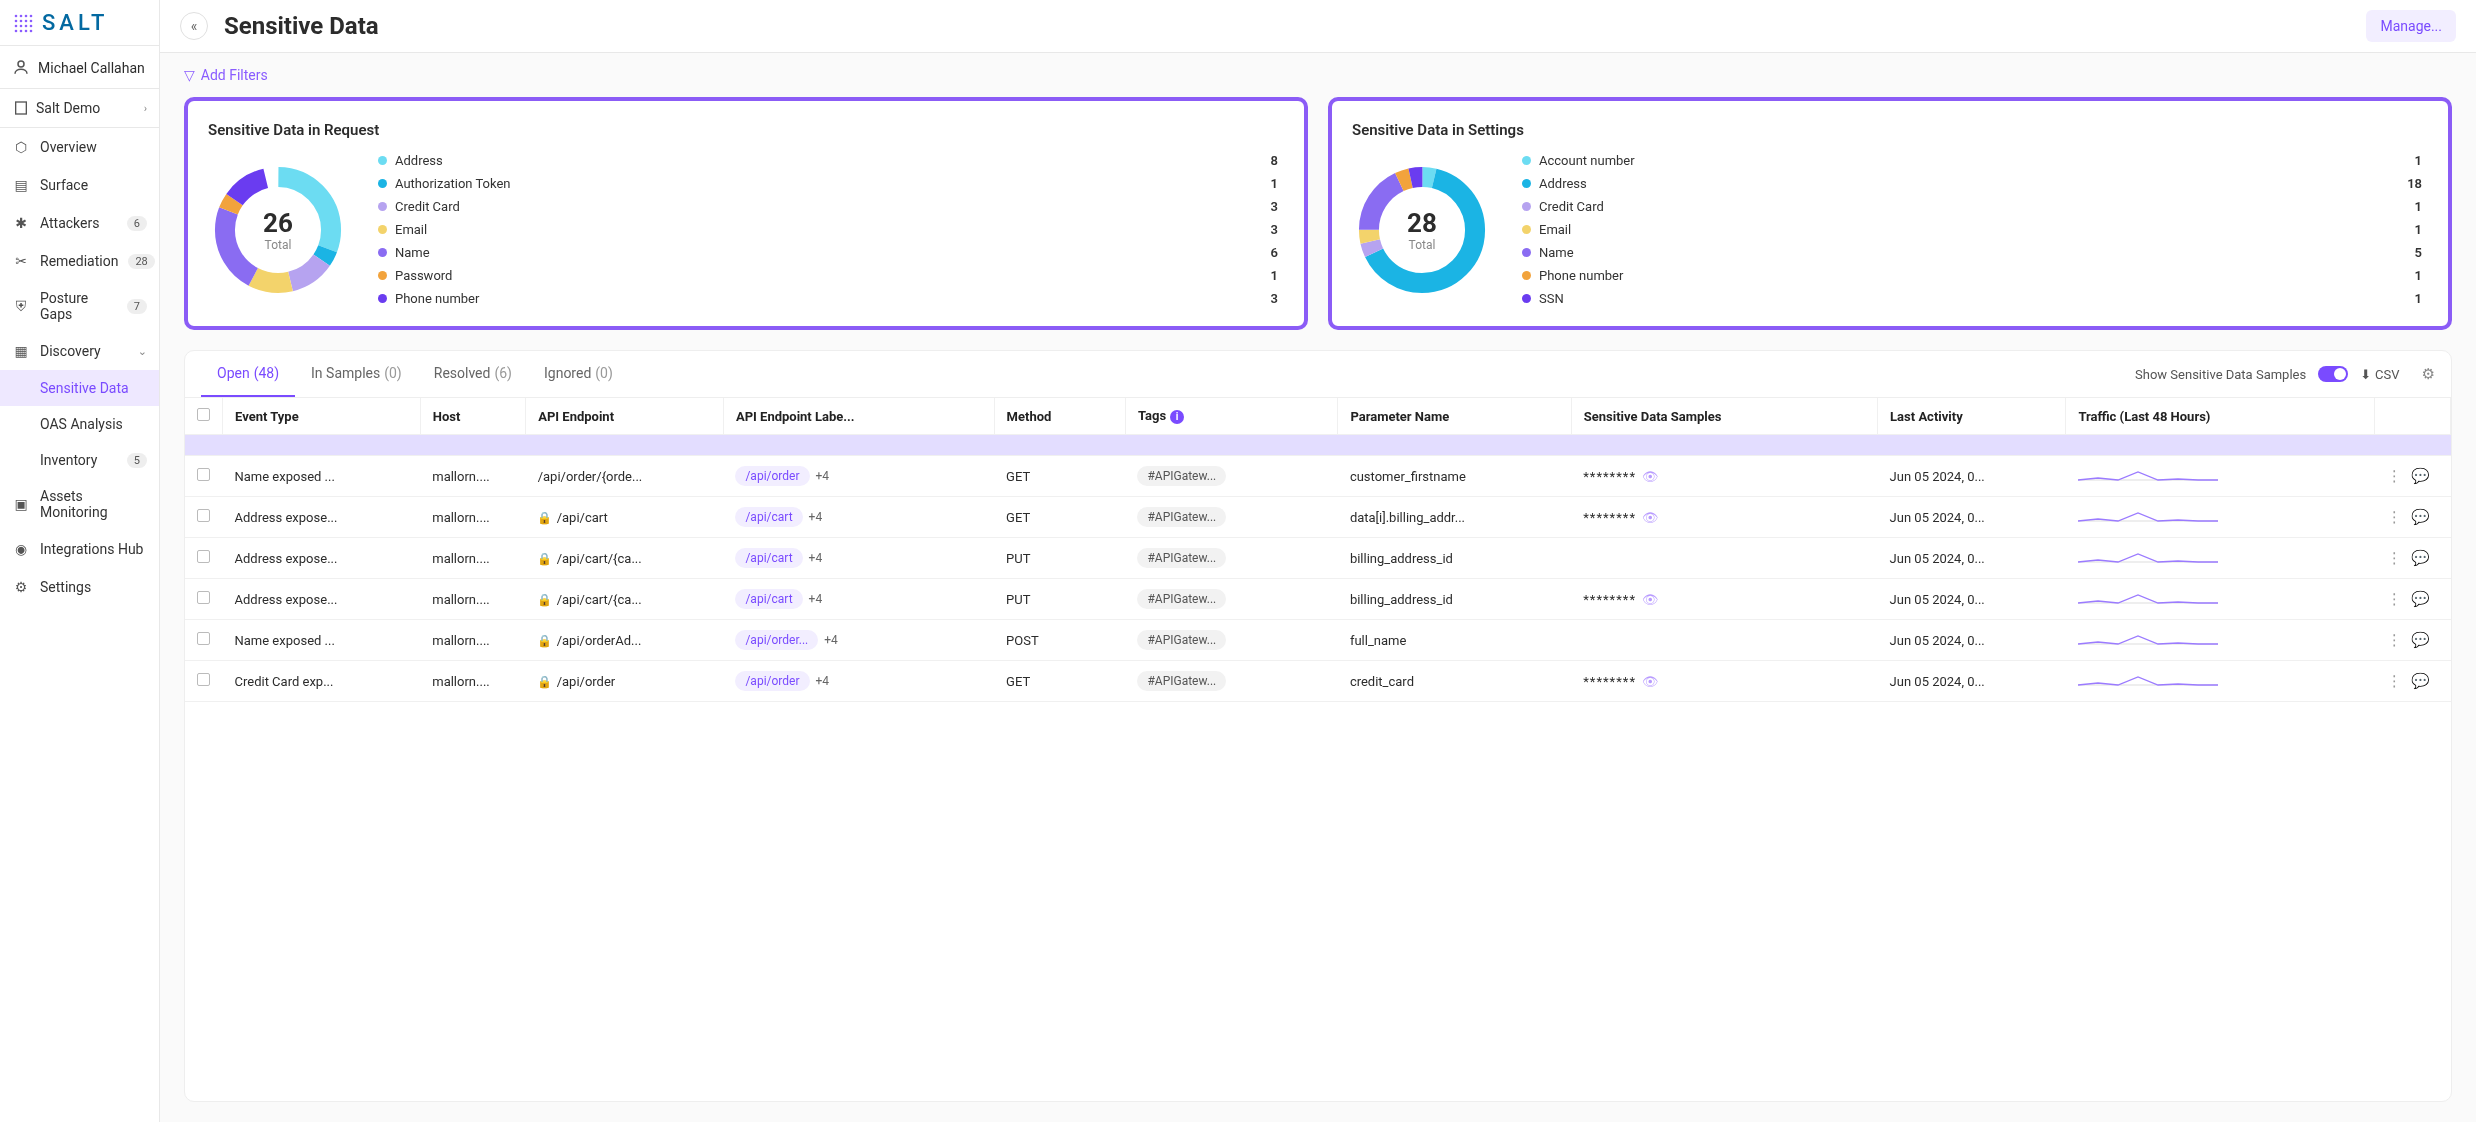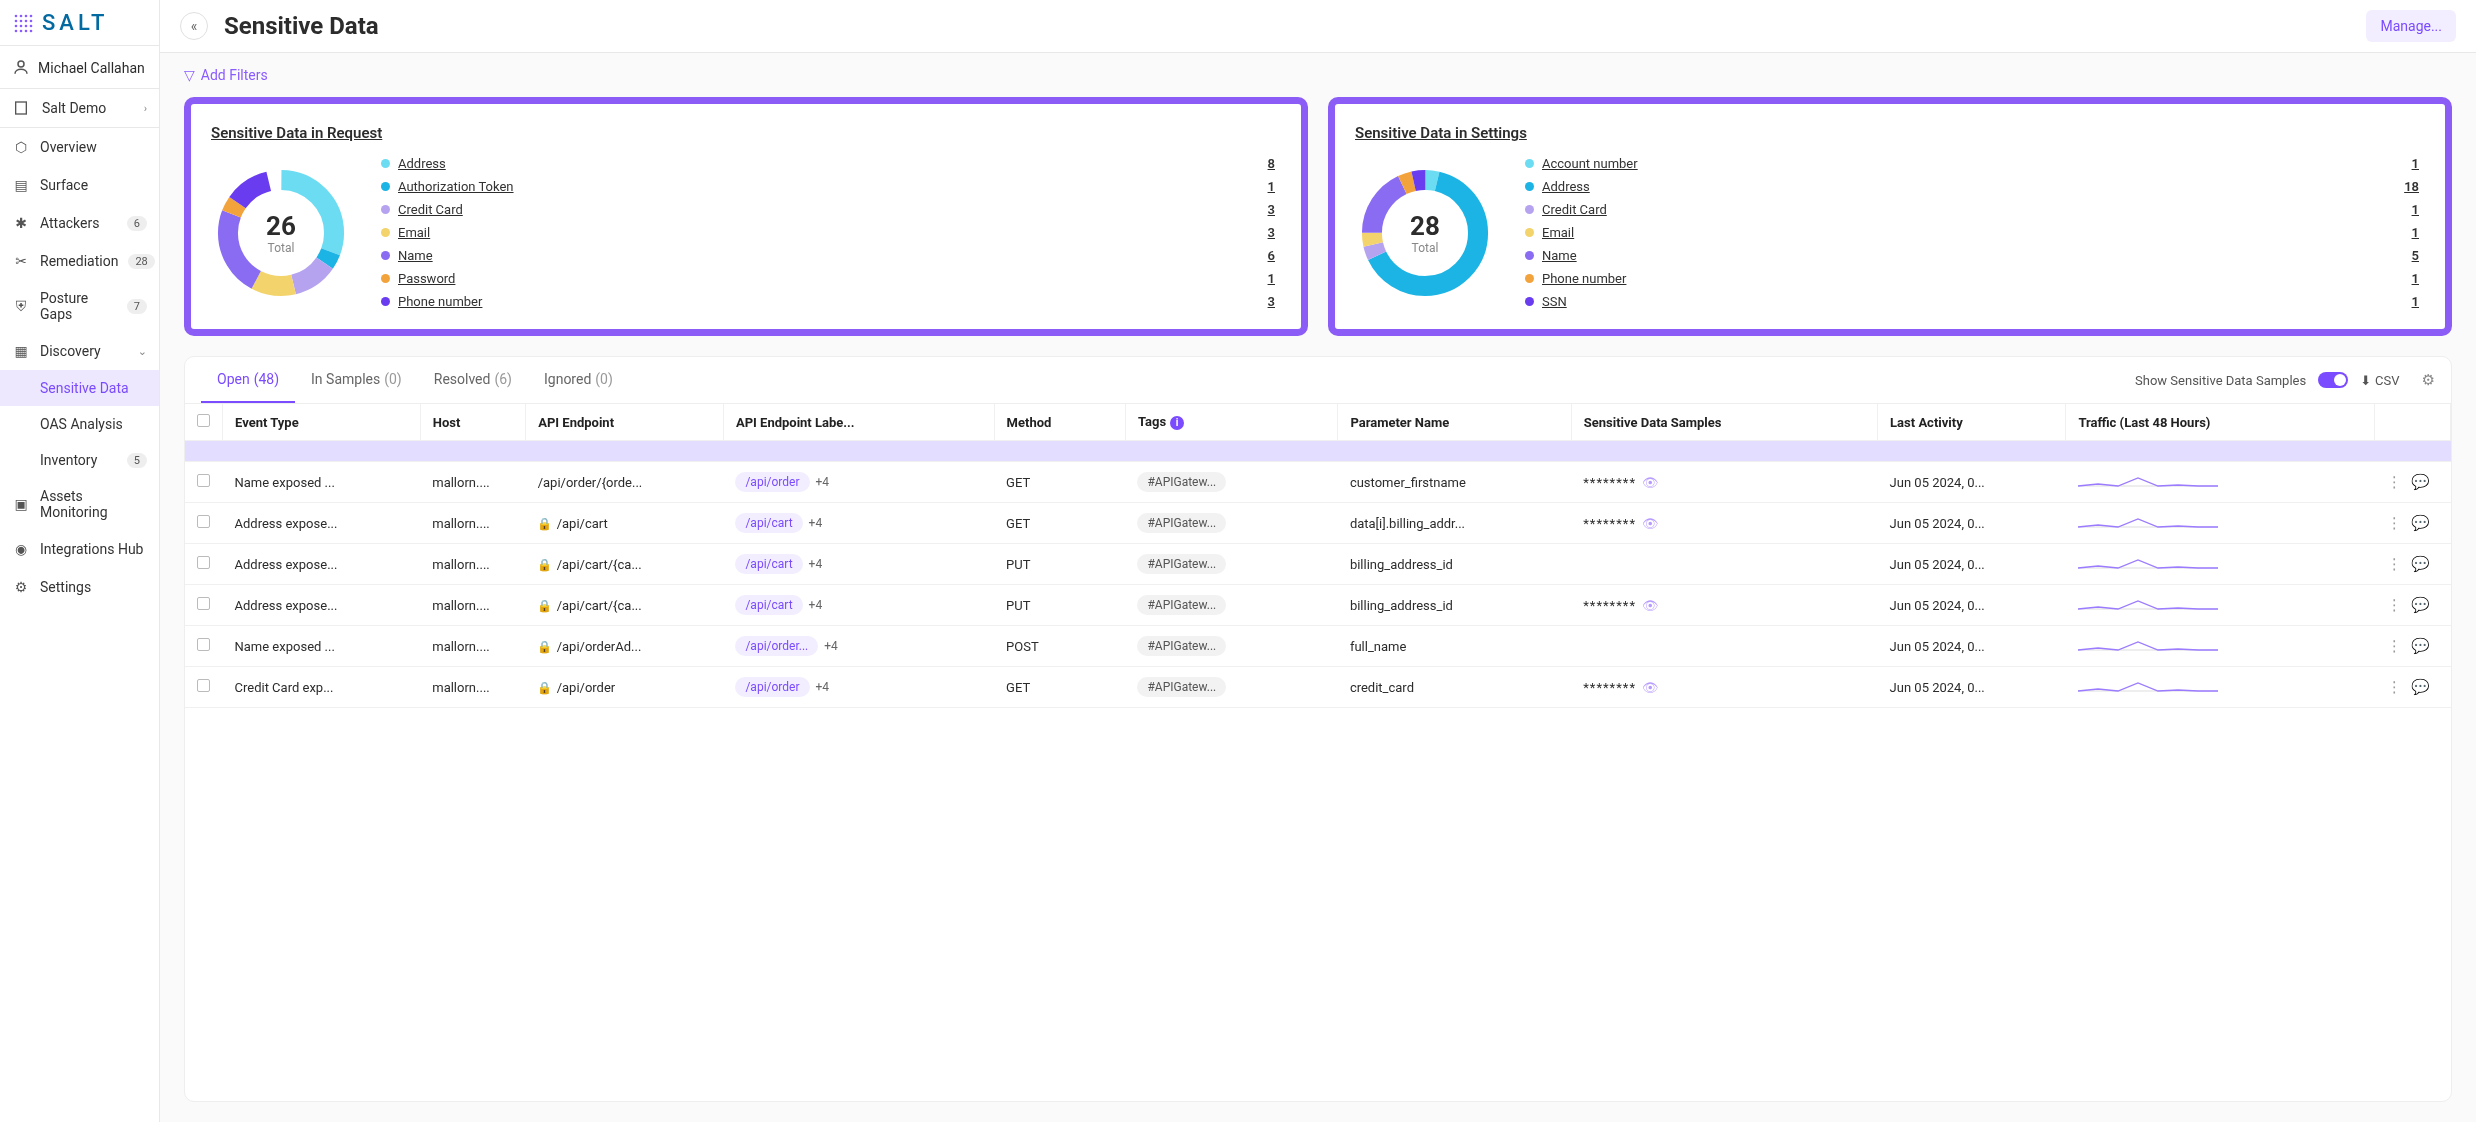--- a/index.html
+++ b/index.html
@@ -19,21 +19,21 @@
 .badge { background: #eee; border-radius: 10px; padding: 1px 7px; font-size: 11px; color: #555; }
 .chev { color: #888; font-size: 11px; }
 .main { flex: 1; display: flex; flex-direction: column; overflow: hidden; background: #fafafa; }
 .header { display: flex; align-items: center; padding: 10px 20px; border-bottom: 1px solid #e8e8e8; background: #fff; }
 .collapse-btn { width: 28px; height: 28px; border: 1px solid #e0e0e0; border-radius: 50%; display: flex; align-items: center; justify-content: center; margin-right: 16px; cursor: pointer; color: #666; }
 .page-title { font-size: 24px; font-weight: 700; flex: 1; }
 .manage-btn { background: #f2eeff; color: #7a4bff; border: none; padding: 8px 14px; border-radius: 6px; cursor: pointer; font-size: 14px; }
 .filters-bar { padding: 14px 24px; }
 .add-filters { color: #8a5cff; display: inline-flex; align-items: center; gap: 6px; cursor: pointer; font-size: 14px; }
 .cards-row { display: flex; gap: 20px; padding: 0 24px 20px; }
-.card { flex: 1; background: #fff; border: 7px solid #8b5cf6; border-radius: 10px; padding: 20px; text-decoration: underline; }
+.card { flex: 1; background: #fff; border: 4px solid #8b5cf6; border-radius: 10px; padding: 20px; }
 .card-title { font-size: 15px; font-weight: 600; margin-bottom: 14px; }
 .card-body { display: flex; gap: 30px; align-items: center; }
 .donut-wrap { position: relative; width: 140px; height: 140px; }
 .donut-center { position: absolute; inset: 0; display: flex; flex-direction: column; align-items: center; justify-content: center; }
 .donut-num { font-size: 26px; font-weight: 700; }
 .donut-lbl { font-size: 12px; color: #888; }
 .legend { flex: 1; display: flex; flex-direction: column; gap: 8px; max-height: 180px; overflow: auto; padding-right: 6px; }
 .legend-row { display: flex; align-items: center; gap: 8px; font-size: 13px; }
 .dot { width: 9px; height: 9px; border-radius: 50%; flex-shrink: 0; }
 .legend-label { flex: 1; color: #333; }
@@ -102,21 +102,21 @@
     <div class="user-row">
       <span class="nav-icon">
           <svg width="18" height="18" viewBox="0 0 24 24" fill="none" stroke="#555" stroke-width="2">
             <circle cx="12" cy="8" r="4"></circle>
             <path d="M4 21c0-4 4-6 8-6s8 2 8 6"></path>
           </svg>
         </span>
       <span>Michael Callahan</span>
     </div>
     <div class="context-row">
-      <span style="display:flex;align-items:center;gap:12px">
+      <span style="display:flex;align-items:center;gap:6px">
         <span class="nav-icon">
             <svg width="16" height="16" viewBox="0 0 24 24" fill="none" stroke="#555" stroke-width="2">
               <rect x="4" y="3" width="16" height="18"></rect>
               <line x1="9" y1="8" x2="9" y2="8"></line>
               <line x1="15" y1="8" x2="15" y2="8"></line>
               <line x1="9" y1="13" x2="9" y2="13"></line>
               <line x1="15" y1="13" x2="15" y2="13"></line>
             </svg>
           </span>
         <span>Salt Demo</span>

